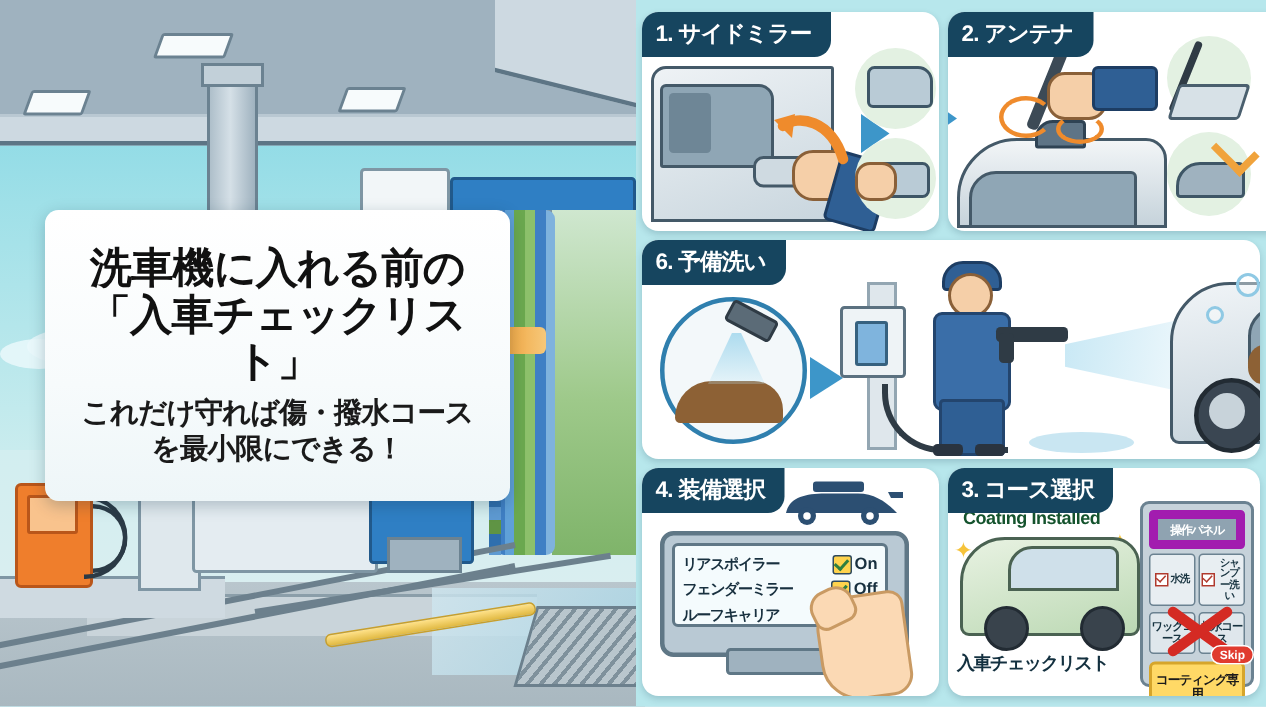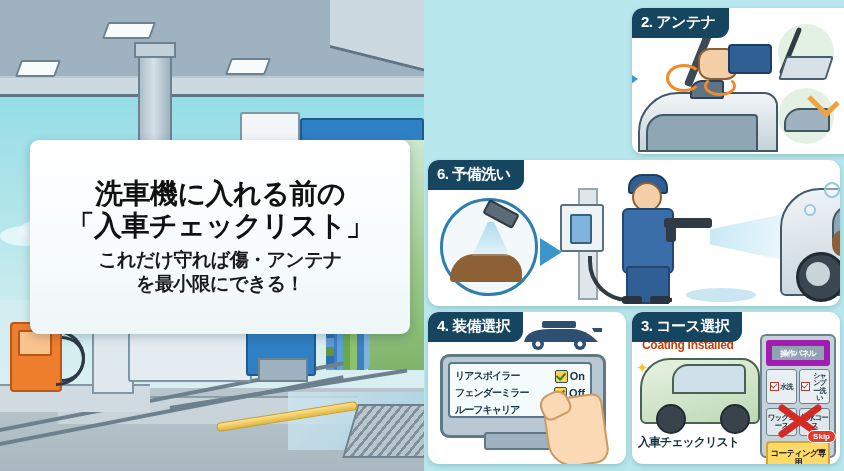--- a/index.html
+++ b/index.html
@@ -69,21 +69,21 @@
   .apron{position:absolute;left:58px;top:396px;width:300px;height:26px;background:#c9d4da;border-top:2px solid #8b9ea9;}
   .rail{position:absolute;height:4px;background:#6c808d;transform-origin:left center;}
   .rail.r1{left:-10px;top:430px;width:360px;transform:rotate(-11deg);}
   .rail.r2{left:-10px;top:444px;width:360px;transform:rotate(-11deg);}
   .rail.r3{left:170px;top:406px;width:240px;transform:rotate(-9deg);}
   .yellowrail{position:absolute;left:216px;top:412px;width:140px;height:7px;background:linear-gradient(#ffe28a,#e0b840);border-radius:4px;transform:rotate(-9deg);border:1px solid #c79f2d;}
   .waterpad{position:absolute;left:288px;top:392px;width:140px;height:58px;background:linear-gradient(120deg,#cfe6ef,#a9d6e6);opacity:.8;}
   .grate{position:absolute;left:350px;top:404px;width:90px;height:50px;background:repeating-linear-gradient(-62deg,#7f919c 0 3px,#b9c6cd 3px 8px);border:2px solid #6c808d;transform:skewX(-16deg);}
 
   
-  .titlecard{position:absolute;left:30px;top:140px;width:380px;height:194px;
+  .titlecard{position:absolute;left:30px;top:140px;width:310px;height:194px;
     background:linear-gradient(180deg,#ffffff 0%,#f7fbfc 60%,#eef6f8 100%);
     border-radius:9px;box-shadow:0 3px 10px rgba(20,50,70,.25);
     display:flex;flex-direction:column;align-items:center;justify-content:center;padding:6px 8px;box-sizing:border-box;}
   .t-line{color:#111;font-weight:bold;letter-spacing:-.5px;text-align:center;line-height:1.12;}
   .t1{font-size:28px;}
   .t2{font-size:28px;}
   .t3{font-size:28px;}
   .t-sub{margin-top:7px;font-size:19px;font-weight:bold;color:#1a1a1a;text-align:center;line-height:1.25;letter-spacing:-.6px;}
 
   
@@ -171,21 +171,21 @@
   .optlbl{font-size:10px;font-weight:bold;color:#18303f;letter-spacing:-1px;white-space:nowrap;}
   .optright{display:flex;align-items:center;gap:2px;}
   .chk-s{width:11px;height:11px;background:#ffd34d;border:1px solid #2f4a5c;border-radius:2px;position:relative;}
   .chk-s::after{content:"";position:absolute;left:2px;top:0px;width:4px;height:7px;border-right:2px solid #2f7f3f;border-bottom:2px solid #2f7f3f;transform:rotate(42deg);}
   .optval{font-size:11px;font-weight:bold;color:#18303f;}
   .p4 .stand{position:absolute;left:56px;top:120px;width:72px;height:14px;background:#9fb2bf;border:2px solid #5f7786;border-radius:3px;}
   .p4 .fingerhand{position:absolute;left:118px;top:84px;width:56px;height:66px;background:#fbd9b4;border:2px solid #c99a63;border-radius:22px 10px 14px 26px;transform:rotate(-8deg);}
   .p4 .finger{position:absolute;left:112px;top:80px;width:26px;height:22px;background:#fbd9b4;border:2px solid #c99a63;border-radius:12px 12px 8px 8px;transform:rotate(-26deg);}
 
   
-  .p5 .coating-lbl{position:absolute;left:10px;top:26px;font-size:12px;font-weight:bold;color:#c2410c;letter-spacing:-.3px;}
+  .p5 .coating-lbl{position:absolute;left:10px;top:26px;font-size:12px;font-weight:bold;color:#14532d;letter-spacing:-.3px;}
   .p5 .car5{position:absolute;left:8px;top:46px;width:116px;height:62px;background:linear-gradient(165deg,#e8f2e2,#bcd9b4);border:2px solid #4a6252;border-radius:30px 18px 6px 6px;}
   .p5 .car5win{position:absolute;left:40px;top:52px;width:70px;height:26px;background:#cfe0ea;border:2px solid #4a6252;border-radius:16px 6px 0 0;}
   .p5 .w5{position:absolute;top:92px;width:26px;height:26px;background:#39434c;border:2px solid #222b33;border-radius:50%;}
   .w5a{left:24px;} .w5b{left:88px;}
   .spark{position:absolute;color:#f6c33a;font-size:15px;font-weight:bold;line-height:1;}
   .p5 .bottomlbl{position:absolute;left:6px;top:122px;font-size:12px;font-weight:bold;color:#13303f;letter-spacing:-1px;}
   .p5 .cpanel{position:absolute;left:128px;top:22px;width:76px;height:124px;background:#c6d2da;border:2px solid #6b8291;border-radius:6px;padding:4px;box-sizing:border-box;}
   .cp-title{height:14px;background:#8fa3b1;border:6px solid #a21caf;border-radius:3px;color:#fff;font-size:8px;font-weight:bold;display:flex;align-items:center;justify-content:center;letter-spacing:-1px;}
   .cp-row{margin-top:3px;display:flex;gap:2px;}
   .cp-btn{flex:1;background:#e8eef2;border:1px solid #6b8291;border-radius:3px;font-size:7px;font-weight:bold;color:#16323f;display:flex;align-items:center;justify-content:center;gap:1px;padding:2px 1px;letter-spacing:-.8px;line-height:1.05;text-align:center;min-height:18px;}
@@ -247,26 +247,47 @@
     <div class="hose2"></div>
     <div class="pump-col"></div>
     <div class="washbox"></div>
     <div class="washbox2"></div>
     <div class="washbox3"></div>
   </div>
 
   <div class="titlecard">
     <div class="t-line t1">洗車機に入れる前の</div>
     <div class="t-line t2">「入車チェックリスト」</div>
-    <div class="t-sub">これだけ守れば傷・アンテナ</div>
+    <div class="t-sub">これだけ守れば傷・撥水コース</div>
     <div class="t-sub" style="margin-top:0">を最小限にできる！</div>
   </div>
 
   <div class="panels">
 
+    <div class="panel p1">
+      <div class="pbody">
+        <div class="car-body cbig"></div>
+        <div class="win"></div>
+        <div class="win2"></div>
+        <div class="mirror"></div>
+        <div class="hand"></div>
+        <div class="sleeve"></div>
+        <svg class="arrow-curve" viewBox="0 0 52 40">
+          <path d="M48 34 C40 8 18 4 8 12" stroke="#ef8b2c" stroke-width="7" fill="none" stroke-linecap="round"></path>
+          <polygon points="2,8 16,4 14,20" fill="#ef8b2c"></polygon>
+        </svg>
+        <div class="arrow-blue"></div>
+        <div class="circ ci1"></div>
+        <div class="mir-a"></div>
+        <div class="circ ci2"></div>
+        <div class="mir-b"></div>
+        <div class="hand2"></div>
+      </div>
+      <div class="badge">1. サイドミラー</div>
+    </div>
 
     <div class="panel p2">
       <div class="pbody">
         <div class="arrow-in"></div>
         <div class="roof"></div>
         <div class="roofwin"></div>
         <div class="fin"></div>
         <div class="pen"></div>
         <div class="hand"></div>
         <div class="sleeve"></div>

